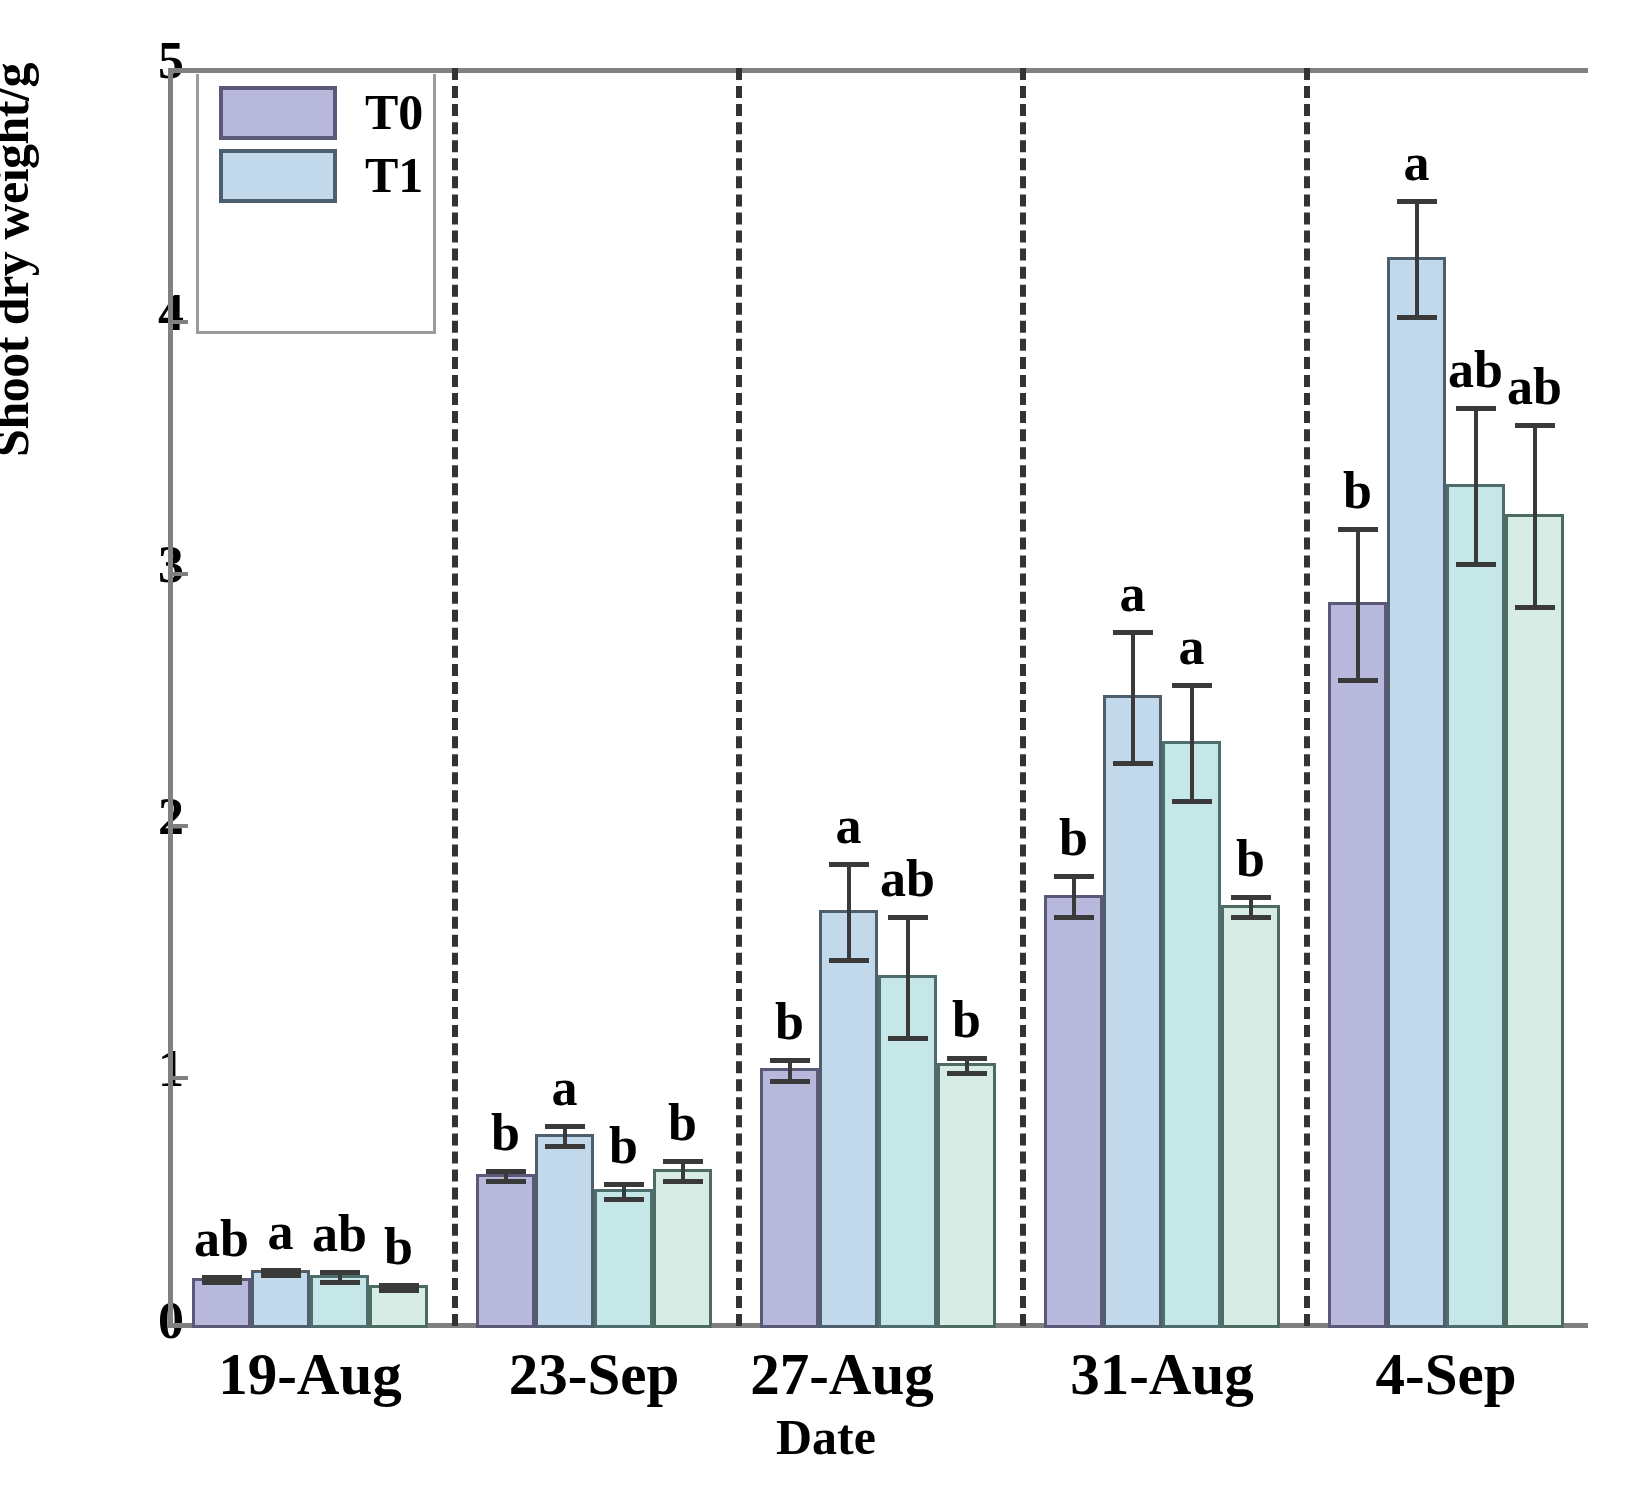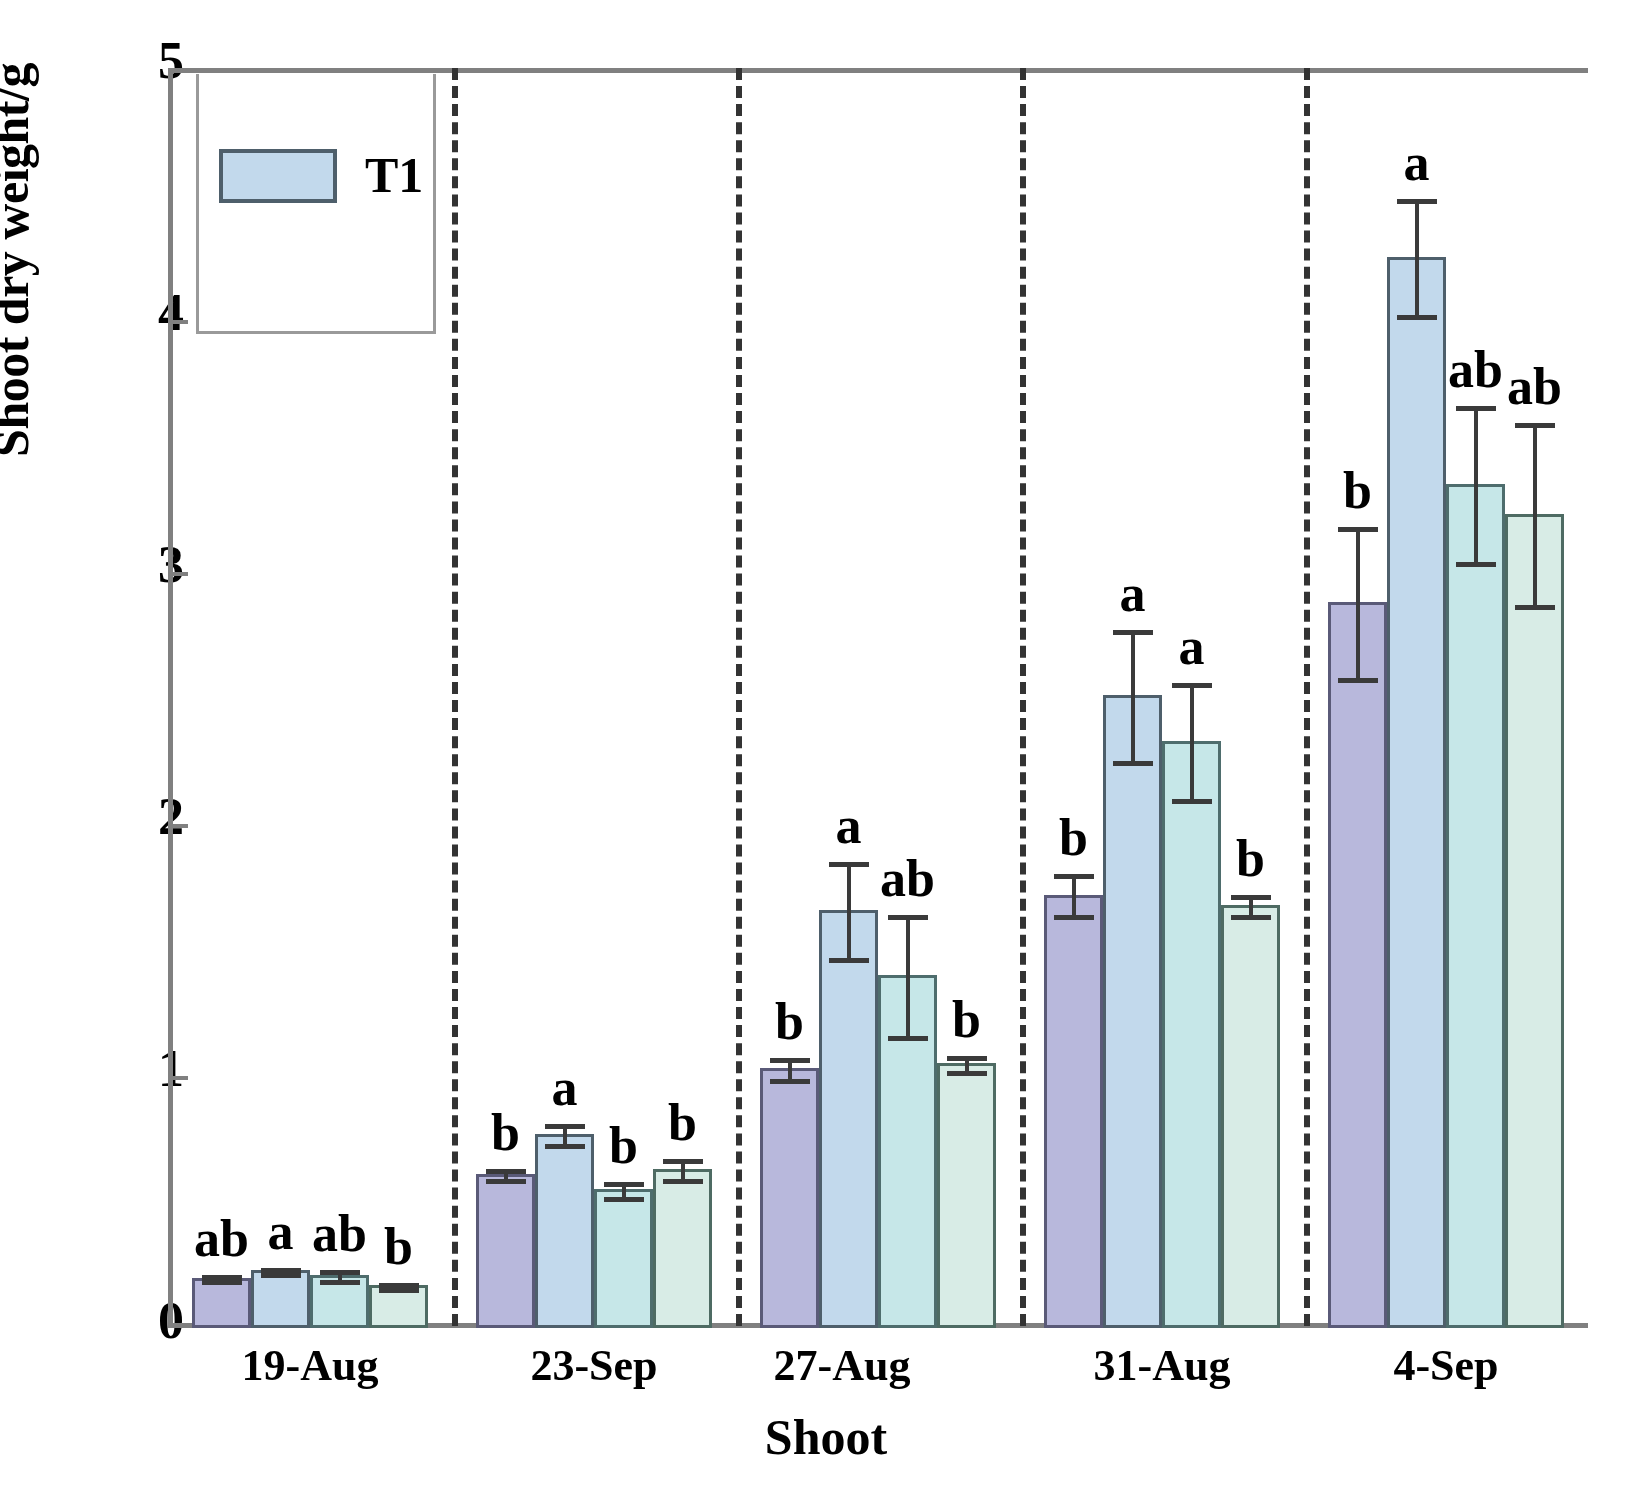--- a/index.html
+++ b/index.html
@@ -64,21 +64,21 @@
     left:168px;
     width:20px;height:0;
     border-top:4px solid #808080;
   }
 
   
   .x-tick-label{
     position:absolute;
     top:1340px;
     text-align:center;
-    font-size:44px;font-weight:bold;
+    font-size:59px;font-weight:bold;
     color:#000;
     white-space:nowrap;
   }
 
   
   .group-separator{
     position:absolute;
     top:68px;height:1258px;
     width:0;
     border-left:6px dashed #333333;
@@ -147,21 +147,21 @@
     font-size:50px;font-weight:bold;color:#000;
     line-height:56px;
   }
 </style>
 </head>
 <body>
 
 <div id="figure">
 
   <div id="y-axis-title">Shoot dry weight/g</div>
-  <div id="x-axis-title">Shoot</div>
+  <div id="x-axis-title">Date</div>
 
   <div id="ytick-layer">
       <div class="y-tick-label" style="top: 1295px;">0</div>
       <div class="y-tick-label" style="top: 1043px;">1</div>
       <div class="y-tick-mark" style="top: 1076px;"></div>
       <div class="y-tick-label" style="top: 791px;">2</div>
       <div class="y-tick-mark" style="top: 824px;"></div>
       <div class="y-tick-label" style="top: 539px;">3</div>
       <div class="y-tick-mark" style="top: 572px;"></div>
       <div class="y-tick-label" style="top: 287px;">4</div>
@@ -279,19 +279,23 @@
     </div>
   <div id="xtick-layer">
       <div class="x-tick-label" style="left: 160px; width: 300px;">19-Aug</div>
       <div class="x-tick-label" style="left: 444px; width: 300px;">23-Sep</div>
       <div class="x-tick-label" style="left: 692px; width: 300px;">27-Aug</div>
       <div class="x-tick-label" style="left: 1012px; width: 300px;">31-Aug</div>
       <div class="x-tick-label" style="left: 1296px; width: 300px;">4-Sep</div>
     </div>
 
   <div id="legend">
+      <div class="legend-row" style="top: 12px;">
+        <div class="legend-swatch t0"></div>
+        <div class="legend-label">T0</div>
+      </div>
       <div class="legend-row" style="top: 75px; text-decoration: underline;">
         <div class="legend-swatch t1"></div>
         <div class="legend-label">T1</div>
       </div>
     </div>
 
 </div>
 
 </body></html>

